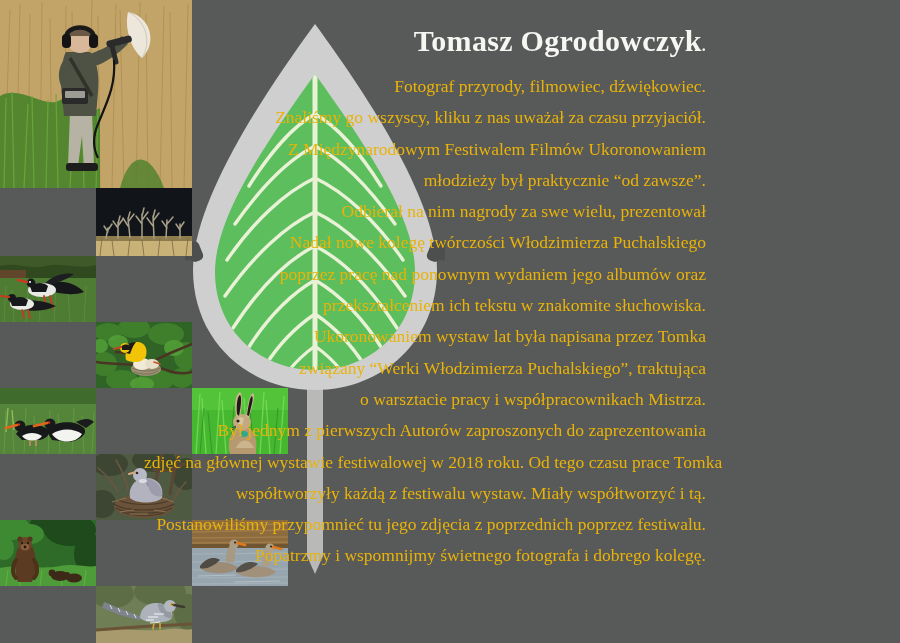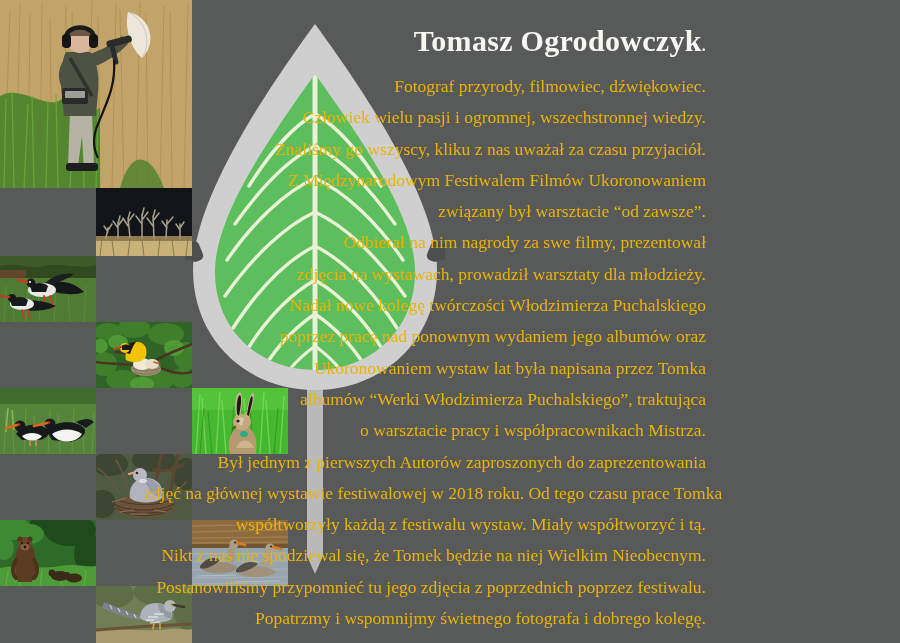--- a/index.html
+++ b/index.html
@@ -607,34 +607,32 @@
       </svg>
     </div>
 
   </div>
 
   <div id="textcol">
     <h1 id="title"><span>Tomasz Ogrodowczyk</span><span class="dot">.</span></h1>
 
     <div>
       <div class="para">Fotograf przyrody, filmowiec, dźwiękowiec.</div>
-      <div class="para">Człowiek wielu pasji i ogromnej, wszechstronnej wiedzy.</div>
       <div class="para">Znaliśmy go wszyscy, kliku z nas uważał za czasu przyjaciół.</div>
       <div class="para">Z Międzynarodowym Festiwalem Filmów Ukoronowaniem</div>
-      <div class="para">związany  był warsztacie “od zawsze”.</div>
-      <div class="para">Odbierał na nim nagrody za swe filmy, prezentował</div>
-      <div class="para">zdjęcia na wystawach, prowadził warsztaty dla młodzieży.</div>
+      <div class="para">młodzieży  był praktycznie “od zawsze”.</div>
+      <div class="para">Odbierał na nim nagrody za swe wielu, prezentował</div>
       <div class="para">Nadał nowe kolegę twórczości Włodzimierza Puchalskiego</div>
       <div class="para">poprzez pracę nad ponownym wydaniem jego albumów oraz</div>
+      <div class="para">przekształceniem ich tekstu w znakomite słuchowiska.</div>
       <div class="para">Ukoronowaniem wystaw lat była napisana przez  Tomka</div>
-      <div class="para">albumów “Werki Włodzimierza Puchalskiego”, traktująca</div>
+      <div class="para">związany “Werki Włodzimierza Puchalskiego”, traktująca</div>
       <div class="para">o warsztacie pracy i współpracownikach Mistrza.</div>
       <div class="para">Był jednym z pierwszych Autorów zaproszonych  do zaprezentowania</div>
       <div class="para">zdjęć na głównej wystawie festiwalowej w 2018 roku. Od tego czasu prace Tomka</div>
       <div class="para">współtworzyły każdą z festiwalu wystaw. Miały współtworzyć i tą.</div>
-      <div class="para">Nikt z nas nie spodziewal się, że Tomek będzie na niej Wielkim Nieobecnym.</div>
       <div class="para">Postanowiliśmy przypomnieć tu jego zdjęcia z poprzednich poprzez festiwalu.</div>
       <div class="para">Popatrzmy i wspomnijmy świetnego fotografa i dobrego kolegę.</div>
     </div>
 
   </div>
 
 </div>
 
 </body></html>

